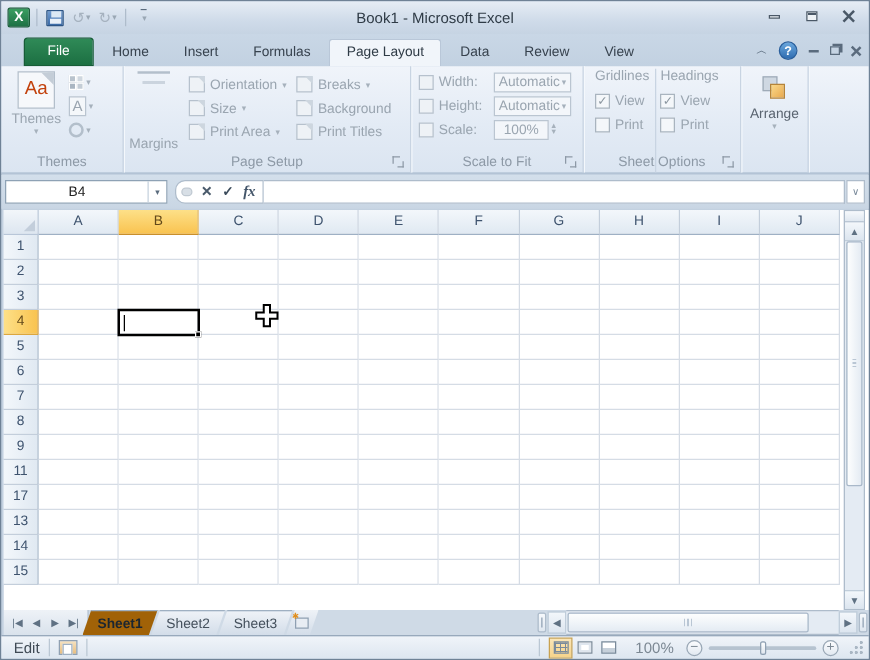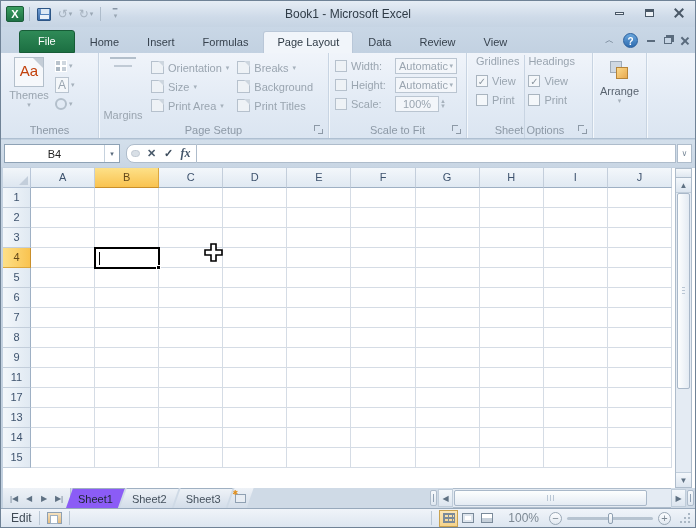--- a/index.html
+++ b/index.html
@@ -115,21 +115,21 @@
   
   .g-arrange { width:54px; display:flex; justify-content:center; }
   .arr-icon { width:24px; height:24px; position:relative; margin-top:2px; }
   .arr-icon .sq1 { position:absolute; left:2px; top:2px; width:12px; height:12px; background:#cfd8e2; border:1px solid #9fabb8; }
   .arr-icon .sq2 { position:absolute; left:8px; top:8px; width:12px; height:12px; background:linear-gradient(135deg,#fbd98a,#e8a94f); border:1px solid #b5843a; }
   
   #formula-row {
     position:absolute; top:139px; left:0; right:0; height:27px;
     background:linear-gradient(180deg,#d3dfeb,#c9d6e4); display:flex; align-items:center; padding:2px 3px;
   }
-  #name-box { width:116px; height:19px; background:#fff; border:1px solid #8ea2b5; display:flex; align-items:center; }
+  #name-box { width:130px; height:19px; background:#fff; border:1px solid #8ea2b5; display:flex; align-items:center; }
   #name-box .nb-text { flex:1; text-align:center; color:#222; font-size:11px; }
   #name-box .nb-drop { width:15px; height:100%; border-left:1px solid #c6d2de; color:#5a6b7d; font-size:7px; display:flex; align-items:center; justify-content:center; }
   #fb-buttons { display:flex; align-items:center; height:19px; background:#fff; border:1px solid #aebccb; border-radius:8px 0 0 8px; margin-left:6px; padding:0 2px 0 4px; }
   .fb-btn { width:17px; text-align:center; font-size:11px; }
   .fb-dot { width:9px; height:7px; border-radius:4px; background:#d8dfe6; border:1px solid #c0c9d2; margin-right:3px; }
   .fb-x { color:#4a5a6b; font-weight:bold; }
   .fb-check { color:#3c4c5c; font-weight:bold; }
   .fb-fx { font-family:"Liberation Serif", serif; font-style:italic; font-weight:bold; color:#44566a; font-size:12px; }
   #fb-input { flex:1; height:19px; background:#fff; border:1px solid #aebccb; border-left:none; }
   #fb-expand { width:15px; height:19px; background:#fff; border:1px solid #aebccb; margin-left:1px; color:#7a8a9a; font-size:8px; display:flex; align-items:center; justify-content:center; }
@@ -157,21 +157,21 @@
      background:repeating-linear-gradient(180deg,#b9c6d4 0 1px,transparent 1px 3px); }
   #vs-track { flex:1; }
   .vs-down { border-top:1px solid #c0cdda; border-bottom:none; }
   
   #tabbar { position:absolute; top:487px; left:2px; width:692px; height:20px; background:#cfdae6; display:flex; align-items:stretch; }
   #tabnav { display:flex; align-items:center; gap:1px; padding:0 4px; background:linear-gradient(180deg,#eef2f7,#d9e2ec); border-right:1px solid #b6c4d2; }
   .nav-btn { width:14px; text-align:center; color:#5f7183; font-size:8px; }
   .stab { position:relative; display:flex; align-items:center; padding:0 12px; color:#44505c;
     background:linear-gradient(180deg,#eef2f7,#d3dde9); clip-path:polygon(7px 0, 100% 0, calc(100% - 7px) 100%, 0 100%);
     margin-left:-5px; border-top:1px solid #9fb0c2; }
-  .stab.active { background:#8b5cf6; color:#1c2630; font-weight:normal; z-index:2; }
+  .stab.active { background:#a16207; color:#1c2630; font-weight:bold; z-index:2; }
   #insert-sheet { width:26px; display:flex; align-items:center; justify-content:center; background:linear-gradient(180deg,#eef2f7,#d3dde9); clip-path:polygon(7px 0, 100% 0, calc(100% - 7px) 100%, 0 100%); margin-left:-5px; }
   .ins-ico { width:11px; height:9px; background:#e8edf3; border:1px solid #8fa0b2; position:relative; }
   .ins-ico::before { content:"✱"; position:absolute; left:-4px; top:-6px; font-size:7px; color:#e08f1f; }
   #tab-filler { flex:1; }
   .hs-handle { width:7px; margin:2px 1px; background:linear-gradient(180deg,#f6f9fc,#dfe7f0); border:1px solid #aebccb; border-radius:2px; display:flex; align-items:center; justify-content:center; }
   .hs-handle::after { content:""; width:1px; height:8px; background:#8fa0b2; }
   .hs-btn { width:15px; display:flex; align-items:center; justify-content:center; color:#5f7183; font-size:8px; background:linear-gradient(180deg,#f3f7fb,#dce5ef); border:1px solid #c0cdda; margin:1px 0; }
   #hs-track { width:218px; background:#e4ebf3; border-top:1px solid #aebccb; border-bottom:1px solid #aebccb; display:flex; }
   #hs-thumb { width:193px; margin:1px; background:linear-gradient(180deg,#fdfefe,#e4ebf3); border:1px solid #a9b8c9; border-radius:2px; position:relative; }
   #hs-thumb::after { content:""; position:absolute; top:4px; bottom:4px; left:50%; margin-left:-4px; width:8px;

